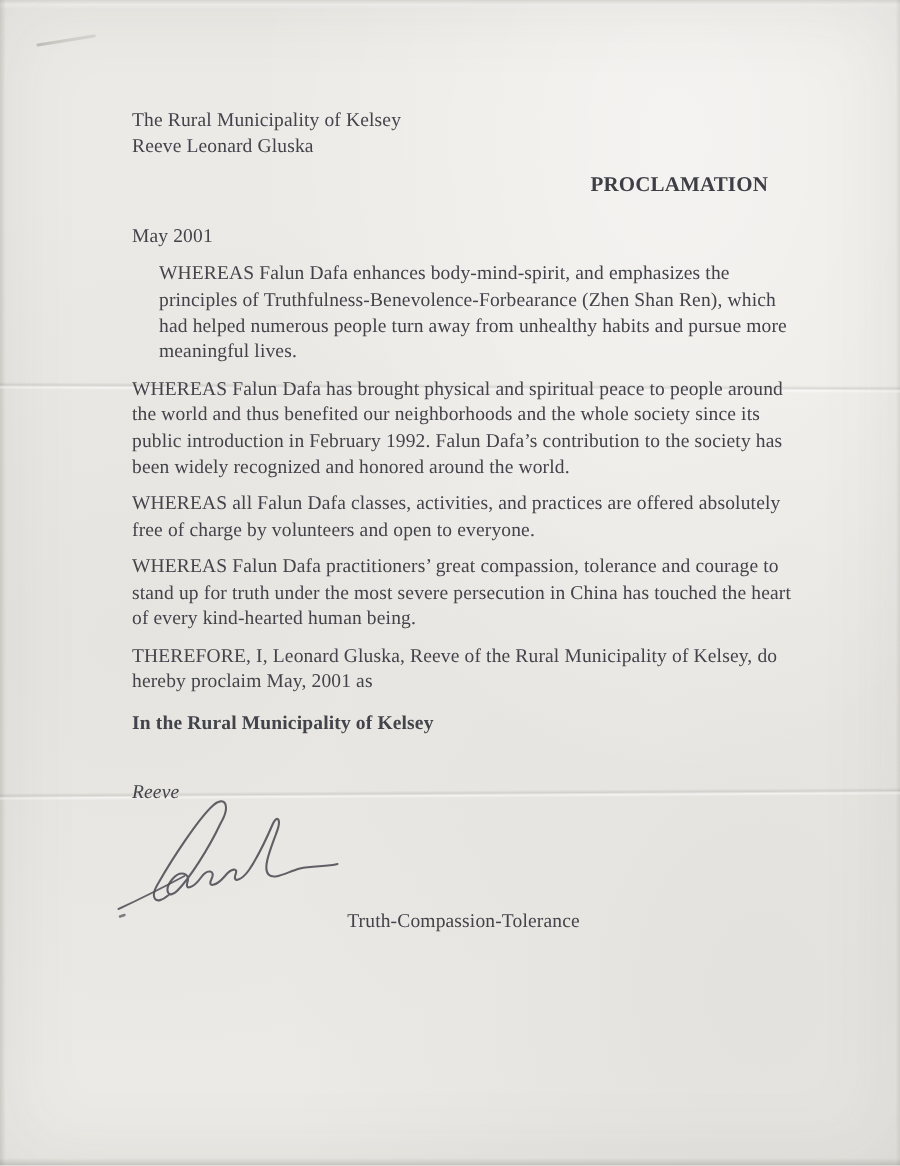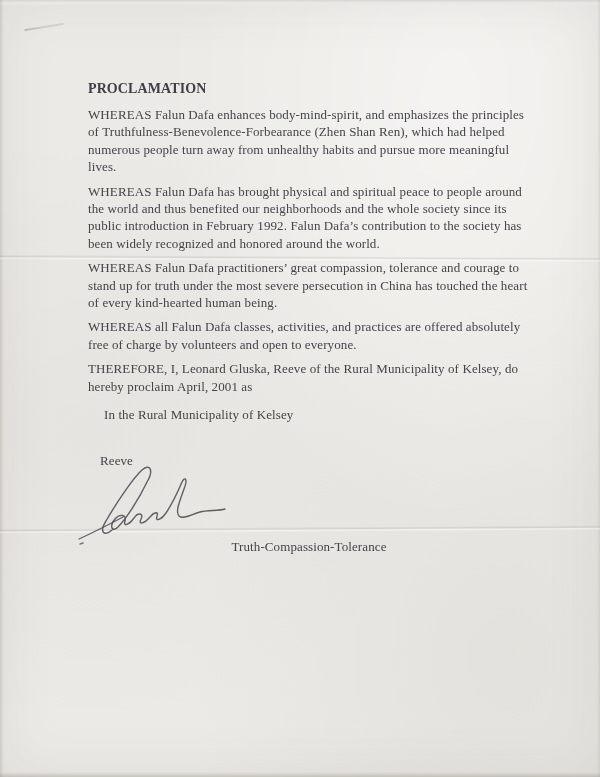--- a/index.html
+++ b/index.html
@@ -64,41 +64,41 @@
     left: 88px;
     top: 71px;
     width: 442px;
     font-size: 13px;
     line-height: 17.4px;
     letter-spacing: 0.1px;
   }
   .sender p { margin: 0; }
   .title-block {
     width: 424px;
-    text-align: left;
+    text-align: right;
     margin-top: 9px;
     font-weight: bold;
     font-size: 14px;
     line-height: 18px;
     color: #3e3f46;
   }
   .title-block p { margin: 0; }
   .date-line { margin: 15px 0 0 0; }
   .body-para { margin: 7px 0 0 0; }
-  .first-para { margin-top: 8px; }
+  .first-para { margin-top: 8px; margin-left: 18px; }
   .proclaim-heading {
     width: 424px;
     text-align: center;
     font-weight: bold;
     font-size: 14px;
     margin: 10px 0 0 0;
     color: #3e3f46;
   }
-  .location-line { margin: 11px 0 0 16px; }
-  .reeve-label { margin: 28px 0 0 12px; }
+  .location-line { margin: 11px 0 0 0; font-weight: bold; }
+  .reeve-label { margin: 28px 0 0 0; font-style: italic; }
   .signature-wrap {
     position: relative;
     height: 66px;
     margin-top: 1px;
   }
   .signature-wrap svg {
     position: absolute;
     left: -12px;
     top: -8px;
   }
@@ -110,31 +110,36 @@
 <div class="edge-top"></div>
 <div class="edge-left"></div>
 <div class="edge-right"></div>
 <div class="edge-bottom"></div>
 <div class="scratch"></div>
 <div class="crease crease-1"></div>
 <div class="crease crease-2"></div>
 
 <div class="letter">
 
+  <div class="sender">
+    <p>The Rural Municipality of Kelsey</p>
+    <p>Reeve Leonard Gluska</p>
+  </div>
 
   <div class="title-block">
     <p>PROCLAMATION</p>
   </div>
 
+  <p class="date-line">May 2001</p>
 
   <p class="body-para first-para">WHEREAS Falun Dafa enhances body-mind-spirit, and emphasizes the principles of Truthfulness-Benevolence-Forbearance (Zhen Shan Ren), which had helped numerous people turn away from unhealthy habits and pursue more meaningful lives.</p>
   <p class="body-para">WHEREAS Falun Dafa has brought physical and spiritual peace to people around the world and thus benefited our neighborhoods and the whole society since its public introduction in February 1992.  Falun Dafa’s contribution to the society has been widely recognized and honored around the world.</p>
+  <p class="body-para">WHEREAS all Falun Dafa classes, activities, and practices are offered absolutely free of charge by volunteers and open to everyone.</p>
   <p class="body-para">WHEREAS Falun Dafa practitioners’ great compassion, tolerance and courage to stand up for truth under the most severe persecution in China has touched the heart of every kind-hearted human being.</p>
-  <p class="body-para">WHEREAS all Falun Dafa classes, activities, and practices are offered absolutely free of charge by volunteers and open to everyone.</p>
-  <p class="body-para">THEREFORE, I, Leonard Gluska, Reeve of the Rural Municipality of Kelsey, do hereby proclaim April, 2001 as</p>
+  <p class="body-para">THEREFORE, I, Leonard Gluska, Reeve of the Rural Municipality of Kelsey, do hereby proclaim May, 2001 as</p>
 
 
   <p class="location-line">In the Rural Municipality of Kelsey</p>
 
   <p class="reeve-label">Reeve</p>
 
   <div class="signature-wrap">
     <svg width="156" height="86" viewBox="0 0 156 86" fill="none">
       <path d="M3,77 C16,71 32,63 47,55" stroke="#4b4c53" stroke-width="1.3" stroke-linecap="round" opacity="0.85"></path>
       <path d="M36,68 C28,75 23,70 30,59 C38,45 56,17 66,8 C74,1 78,8 71,20 C63,37 50,57 42,65 C36,71 33,64 39,57 C44,51 51,53 49,59 C47,65 53,63 58,56 C62,50 68,51 65,57 C62,63 68,62 74,55 C78,50 83,49 81,54 C79,60 85,58 90,51 C96,42 103,27 106,20 C109,14 112,17 108,27 C104,38 99,50 103,54 C107,58 116,52 124,50 C132,48 142,49 149,47" stroke="#4b4c53" stroke-width="1.4" stroke-linecap="round" stroke-linejoin="round" opacity="0.88"></path>

